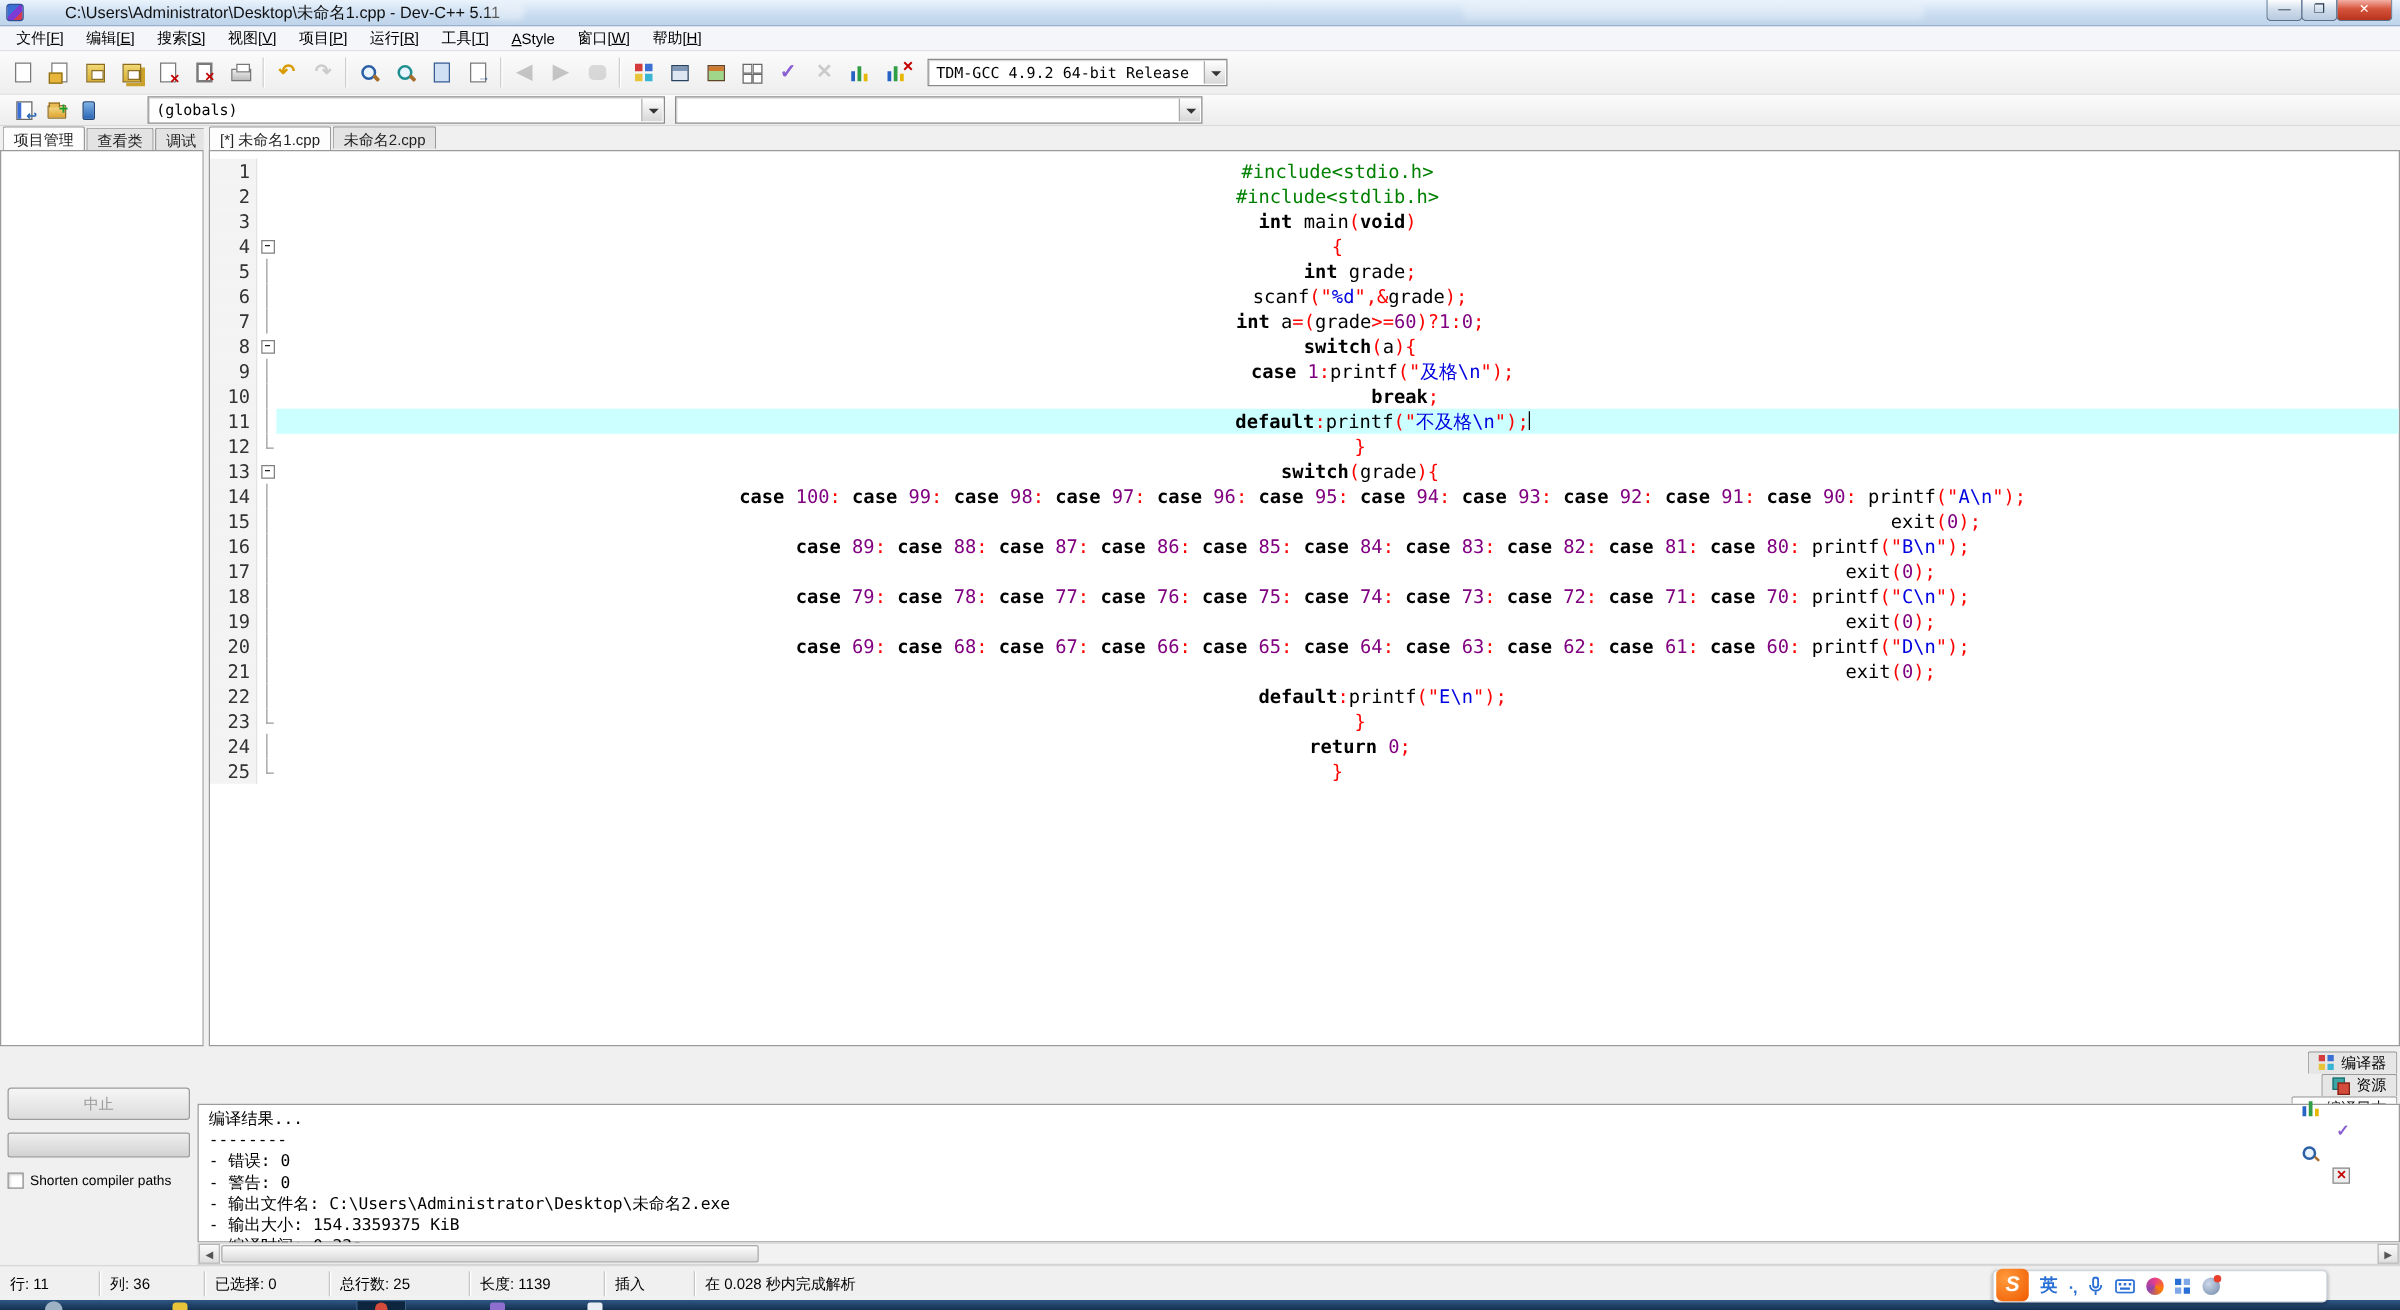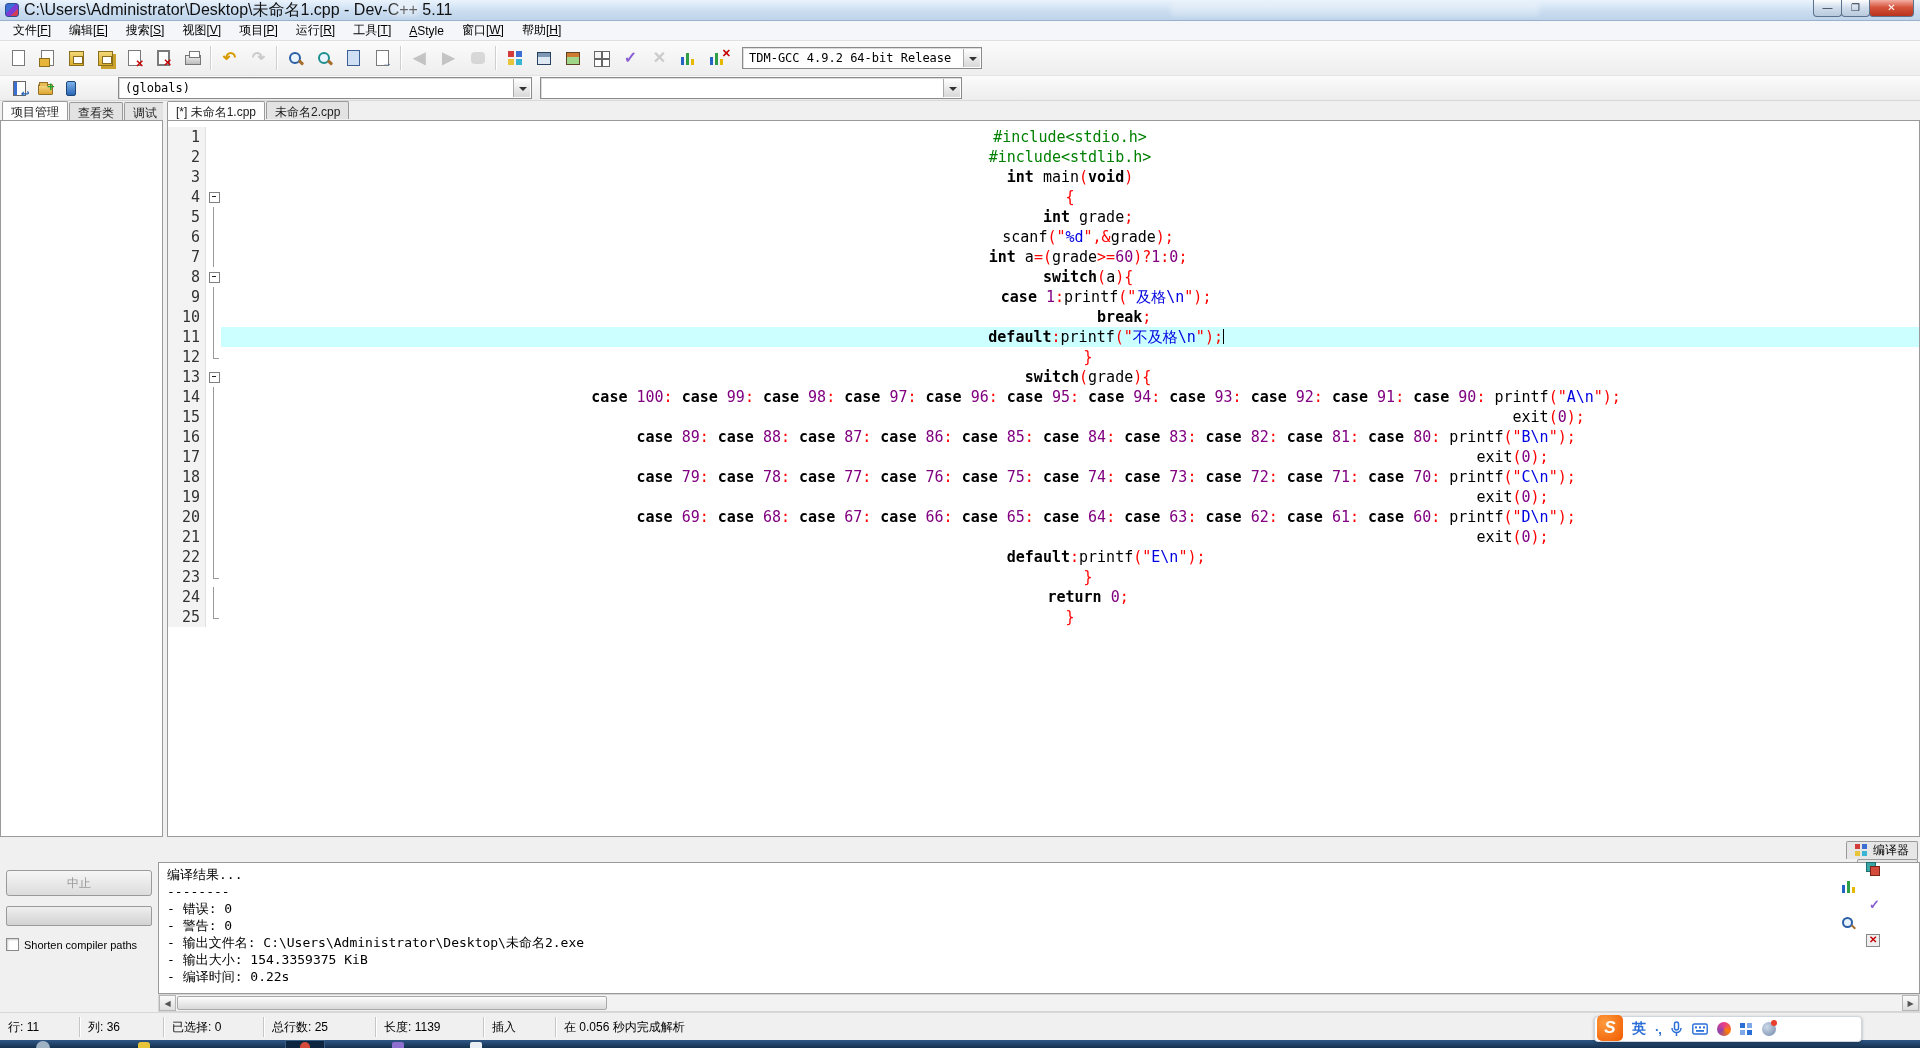--- a/index.html
+++ b/index.html
@@ -4,21 +4,21 @@
 <style>
   * { box-sizing: border-box; margin:0; padding:0; }
   html,body { width:1920px; height:1048px; overflow:hidden;
     font-family:"Liberation Sans", sans-serif; font-size:12px; background:#f0f0f0; }
 
   
   .titlebar { height:21px; background:linear-gradient(#eaf3fc,#c9dcf0 60%,#bfd4ea);
     border-bottom:1px solid #98b1cc; display:flex; align-items:center; padding-left:5px; position:relative; }
   .app-icon { width:14px; height:14px; margin-right:5px; border-radius:3px;
     background:linear-gradient(135deg,#3b6fd4 0 40%,#7c3bd4 40% 70%,#d43b55 70%); border:1px solid #2c4f96; }
-  .title-text { font-size:16px; color:#111; }
+  .title-text { font-size:13px; color:#111;margin-left:28px; }
   .blur-blob { position:absolute; top:3px; height:13px; border-radius:6px; background:#fff; opacity:.35; filter:blur(2px); }
   .winbtns { position:absolute; right:6px; top:0; display:flex; }
   .winbtn { width:29px; height:17px; border:1px solid #5b728c; border-top:none; margin-left:-1px;
     background:linear-gradient(#fdfefe,#cfdceb 50%,#b9cade); color:#234; font-size:10px; line-height:15px; text-align:center;
     border-radius:0 0 4px 4px; }
   .winbtn.close { width:45px; background:linear-gradient(#f3b0a5,#d6543c 45%,#b8331c); color:#fff; }
 
   
   .menubar { height:20px; background:#f4f6f9; border-bottom:1px solid #e0e0e0; display:flex; align-items:center; padding-left:4px; }
   .menu-item { padding:2px 9px; color:#000; }
@@ -132,21 +132,21 @@
 
   .logpanel { height:132px; display:flex; background:#f0f0f0; }
   .log-left { width:158px; padding:8px 6px; }
   .abort-btn { width:146px; height:26px; background:linear-gradient(#f6f6f6,#dcdcdc); border:1px solid #9a9a9a; border-radius:3px;
     color:#9a9a9a; text-align:center; line-height:24px; }
   .progress { width:146px; height:20px; margin-top:10px; border:1px solid #9a9a9a; background:linear-gradient(#efefef,#d2d2d2); border-radius:2px; }
   .chkrow { margin-top:12px; display:flex; align-items:center; gap:5px; }
   .chk { width:13px; height:13px; background:#fff; border:1px solid #8a8a8a; box-shadow:inset 1px 1px 2px #ccc; }
   .chklabel { font-size:11px; color:#000; }
   .log-right { flex:1; background:#fff; border:1px solid #9a9a9a; padding:3px 8px;
-    font-family:"DejaVu Sans Mono","Liberation Mono",monospace; font-size:13px; line-height:17px; white-space:pre; color:#000; }
+    font-family:"DejaVu Sans Mono","Liberation Mono",monospace; font-size:13px; line-height:17px; white-space:pre; color:#000;margin-top:21px; }
 
   
   .hscroll { height:18px; display:flex; background:#f0f0f0; }
   .hs-space { width:158px; }
   .hs-bar { flex:1; position:relative; background:#f2f2f2; border:1px solid #d5d5d5; }
   .hs-arrow { position:absolute; top:0; bottom:0; width:17px; background:linear-gradient(#fafafa,#dedede); border:1px solid #b5b5b5;
     color:#555; font-size:8px; text-align:center; line-height:15px; }
   .hs-arrow.left { left:0; } .hs-arrow.right { right:0; }
   .hs-thumb { position:absolute; left:18px; top:1px; bottom:1px; width:430px; background:linear-gradient(#fdfdfd,#d9d9d9); border:1px solid #a8a8a8; border-radius:2px; }
 
@@ -501,21 +501,21 @@
   </div>
 </div>
 
 <div class="statusbar" id="statusbar">
     <div class="sb-item">行: 11</div>
     <div class="sb-item">列: 36</div>
     <div class="sb-item">已选择: 0</div>
     <div class="sb-item">总行数: 25</div>
     <div class="sb-item">长度: 1139</div>
     <div class="sb-item">插入</div>
-    <div class="sb-item">在 0.056 秒内完成解析</div>
+    <div class="sb-item">在 0.028 秒内完成解析</div>
   </div>
 
 <div class="taskbar">
   <span class="tk" style="left:36px;width:14px;height:7px;border-radius:7px 7px 0 0;background:#9fb2c4"></span>
   <span class="tk" style="left:138px;width:12px;height:6px;background:#e7c43a;border-radius:3px 3px 0 0"></span>
   <span class="tk" style="left:285px;width:40px;height:8px;background:#0e2540;border:1px solid #3a5f86;border-bottom:none"></span>
   <span class="tk" style="left:300px;width:10px;height:6px;border-radius:5px 5px 0 0;background:#d44a3b"></span>
   <span class="tk" style="left:392px;width:12px;height:6px;background:#8e6fd0;border-radius:2px 2px 0 0"></span>
   <span class="tk" style="left:470px;width:12px;height:6px;background:#e8eef4;border-radius:2px 2px 0 0"></span>
 </div>

